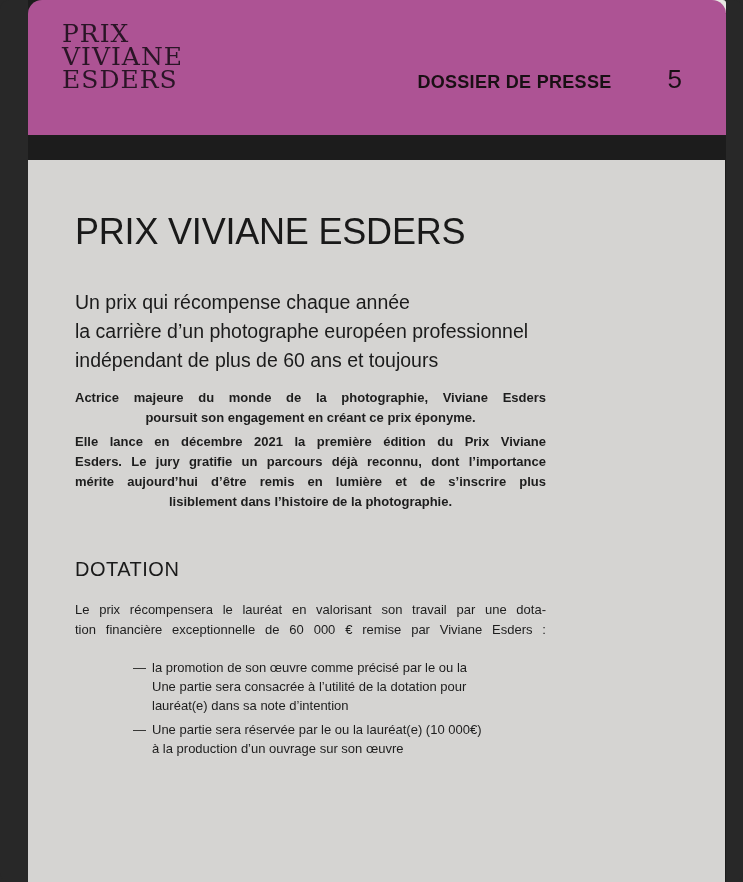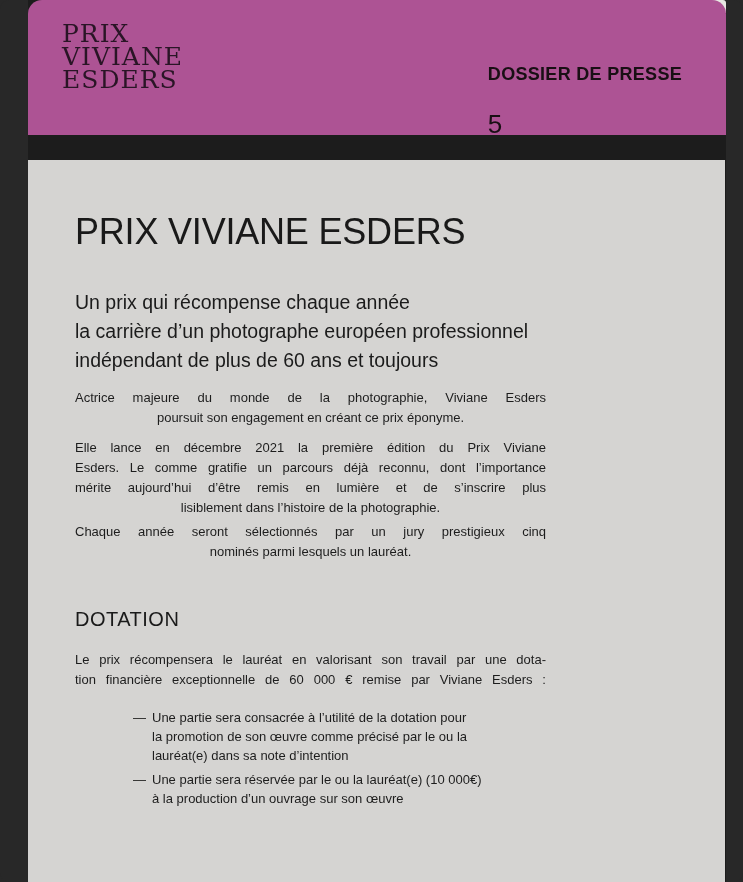--- a/index.html
+++ b/index.html
@@ -24,42 +24,42 @@
     background:#ad5394;border-radius:14px 14px 0 0;z-index:1;
   }
   .logo{
     position:absolute;left:34px;top:22px;
     font-family:"DejaVu Serif","Liberation Serif",serif;
     font-size:25px;line-height:23px;letter-spacing:1px;
     color:#2a1526;font-weight:400;
   }
   .header-right{
     position:absolute;right:44px;top:64px;
-    display:flex;align-items:baseline;gap:24px;color:#190f14;flex-direction:column;
+    display:flex;align-items:baseline;gap:56px;color:#190f14;
   }
   .doc-label{font-size:18px;font-weight:bold;letter-spacing:.3px;}
   .page-num{font-size:26px;font-weight:400;}
   .page{
     position:absolute;left:0;top:160px;width:697px;height:722px;
     background:#d5d4d2;z-index:1;
   }
   .content{
     margin-left:47px;width:471px;padding-top:50px;color:#1c1c1c;
   }
   .title{
     font-size:36px;line-height:44px;font-weight:500;
     letter-spacing:-0.2px;color:#191919;
   }
   .subtitle{margin-top:34px;font-size:19.5px;line-height:29px;color:#1b1b1b;}
   .subtitle div{white-space:nowrap;}
   .body-text{font-size:13px;line-height:20px;color:#1d1d1d;}
   .jl{text-align:justify;text-align-last:justify;}
   .ll{text-align:center;}
-  .para-1{margin-top:13px;}
-  .para-2{margin-top:10px;}
+  .para-1{margin-top:13px;font-weight:bold;}
+  .para-2{margin-top:4px;font-weight:bold;}
   .para-3{margin-top:4px;}
   .section-heading{
     margin-top:42px;font-size:20px;line-height:30px;font-weight:400;
     letter-spacing:.5px;color:#1a1a1a;
   }
   .dotation-intro{margin-top:16px;}
   .bullets{margin-top:18px;margin-left:58px;}
   .bullet{display:flex;font-size:13px;line-height:19px;color:#1d1d1d;}
   .bullet + .bullet{margin-top:5px;}
   .dash{width:19px;flex:0 0 19px;}
@@ -95,43 +95,39 @@
           <div>indépendant de plus de 60 ans et toujours</div>
         </div>
 
         <div class="body-text para-1">
           <div class="jl">Actrice majeure du monde de la photographie, Viviane Esders</div>
           <div class="ll">poursuit son engagement en créant ce prix éponyme.</div>
         </div>
 
         <div class="body-text para-2">
           <div class="jl">Elle lance en décembre 2021 la première édition du Prix Viviane</div>
-          <div class="jl">Esders. Le comme gratifie un parcours déjà reconnu, dont l’importance</div>
+          <div class="jl">Esders. Le jury gratifie un parcours déjà reconnu, dont l’importance</div>
           <div class="jl">mérite aujourd’hui d’être remis en lumière et de s’inscrire plus</div>
           <div class="ll">lisiblement dans l’histoire de la photographie.</div>
         </div>
 
-        <div class="body-text para-3">
-          <div class="jl">Chaque année seront sélectionnés par un jury prestigieux cinq</div>
-          <div class="ll">nominés parmi lesquels un lauréat.</div>
-        </div>
 
         <div class="section-heading">DOTATION</div>
 
         <div class="body-text dotation-intro">
           <div class="jl">Le prix récompensera le lauréat en valorisant son travail par une dota-</div>
           <div class="jl">tion financière exceptionnelle de 60 000 € remise par Viviane Esders :</div>
         </div>
 
         <div class="bullets">
           <div class="bullet">
             <span class="dash">—</span>
             <div class="bullet-lines">
+              <div>la promotion de son œuvre comme précisé par le ou la</div>
               <div>Une partie sera consacrée à l’utilité de la dotation pour</div>
-              <div>la promotion de son œuvre comme précisé par le ou la</div>
               <div>lauréat(e) dans sa note d’intention</div>
             </div>
           </div>
           <div class="bullet">
             <span class="dash">—</span>
             <div class="bullet-lines">
               <div>Une partie sera réservée par le ou la lauréat(e) (10 000€)</div>
               <div>à la production d’un ouvrage sur son œuvre</div>
             </div>
           </div>

